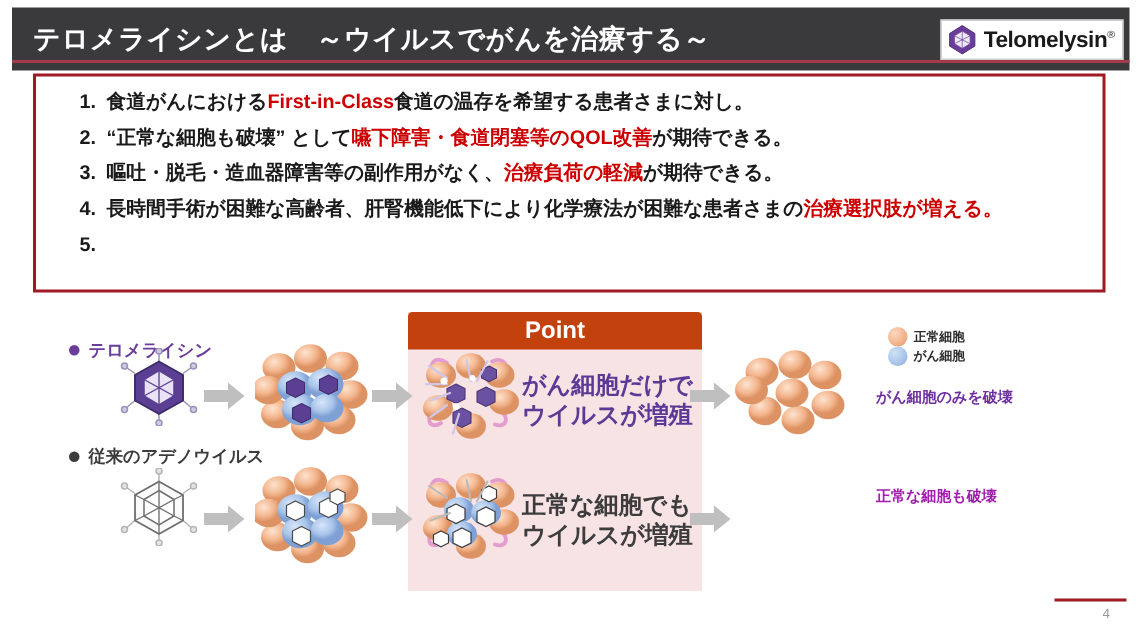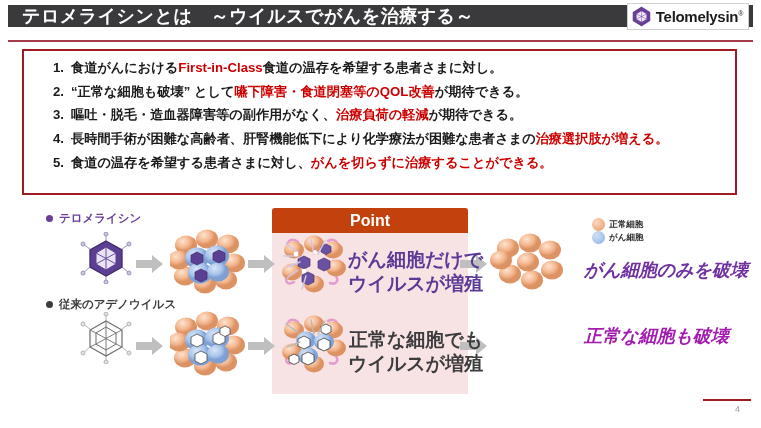--- a/index.html
+++ b/index.html
@@ -15,21 +15,21 @@
     font-family: "Liberation Sans", "DejaVu Sans", sans-serif;
     color: #231f20;
   }
 
   
   #header-bar {
     position: absolute;
     left: 8px;
     top: 5px;
     width: 745px;
-    height: 22px;
+    height: 42px;
     background: #3a3a3c;
     display: flex;
     align-items: center;
     justify-content: space-between;
   }
   #header-title {
     color: #ffffff;
     font-size: 18px;
     font-weight: bold;
     letter-spacing: 0.5px;
@@ -123,21 +123,21 @@
     display: flex;
     align-items: center;
   }
   .row-label .dot {
     width: 7px;
     height: 7px;
     border-radius: 50%;
     margin-right: 6px;
     display: inline-block;
   }
-  #label-telomelysin { left: 46px; top: 11px; color: #6a3d9a; }
+  #label-telomelysin { left: 46px; top: 26px; color: #6a3d9a; }
   #label-telomelysin .dot { background: #6a3d9a; }
   #label-adeno { left: 46px; top: 97px; color: #3c3c3c; }
   #label-adeno .dot { background: #3c3c3c; }
 
   .virus-icon { position: absolute; }
   #virus-telo { left: 78px; top: 32px; }
   #virus-adeno { left: 78px; top: 112px; }
 
   .cellmass { position: absolute; }
   #mass-telo { left: 170px; top: 28px; }
@@ -173,25 +173,24 @@
     color: #ffffff;
     font-size: 16px;
     font-weight: bold;
     display: flex;
     align-items: center;
     justify-content: center;
     border-radius: 3px 3px 0 0;
   }
   .point-caption {
     position: absolute;
-    font-size: 19px;
+    font-size: 16px;
     font-weight: bold;
     line-height: 1.25;
     white-space: nowrap;
-    text-align: right;
   }
   #caption-top { left: 348px; top: 48px; color: #5b3a96; }
   #caption-bot { left: 348px; top: 128px; color: #3c3c3c; }
 
   
   #legend {
     position: absolute;
     left: 592px;
     top: 18px;
     display: flex;
@@ -208,24 +207,23 @@
     height: 13px;
     border-radius: 50%;
     margin-right: 4px;
     flex: none;
   }
   .sw-normal { background: radial-gradient(circle at 35% 32%, #fbd9c2 0%, #f1b189 60%, #d98f63 100%); }
   .sw-cancer { background: radial-gradient(circle at 35% 32%, #cfe0f6 0%, #a8c4ea 60%, #7d9fd4 100%); }
 
   .result-text {
     position: absolute;
-    font-size: 18px;
-    font-weight: bold;
-    white-space: nowrap;
-    font-style: italic;
+    font-size: 10px;
+    font-weight: bold;
+    white-space: nowrap;
   }
   #result-top { left: 584px; top: 58px; color: #7030a0; }
   #result-bot { left: 584px; top: 124px; color: #a21caf; }
 
   
   #footer-line {
     position: absolute;
     left: 703px;
     top: 399px;
     width: 48px;
@@ -283,21 +281,20 @@
     <span class="bullet-text"><span>嘔吐・脱毛・造血器障害等の副作用がなく、</span><span class="hl">治療負荷の軽減</span><span>が期待できる。</span></span>
   </div>
 
   <div class="bullet-row">
     <span class="bullet-num">4.</span>
     <span class="bullet-text"><span>長時間手術が困難な高齢者、肝腎機能低下により化学療法が困難な患者さまの</span><span class="hl">治療選択肢が増える。</span></span>
   </div>
 
   <div class="bullet-row">
     <span class="bullet-num">5.</span>
-    <span class="bullet-text"><span>食道の温存を希望する患者さまに対し、</span><span class="hl">がんを切らずに治療することができる。</span></span>
   </div>
 
 </div>
 
 <div id="diagram">
 
   <div id="point-panel"></div>
   <div id="point-header">Point</div>
 
   <div class="row-label" id="label-telomelysin">

